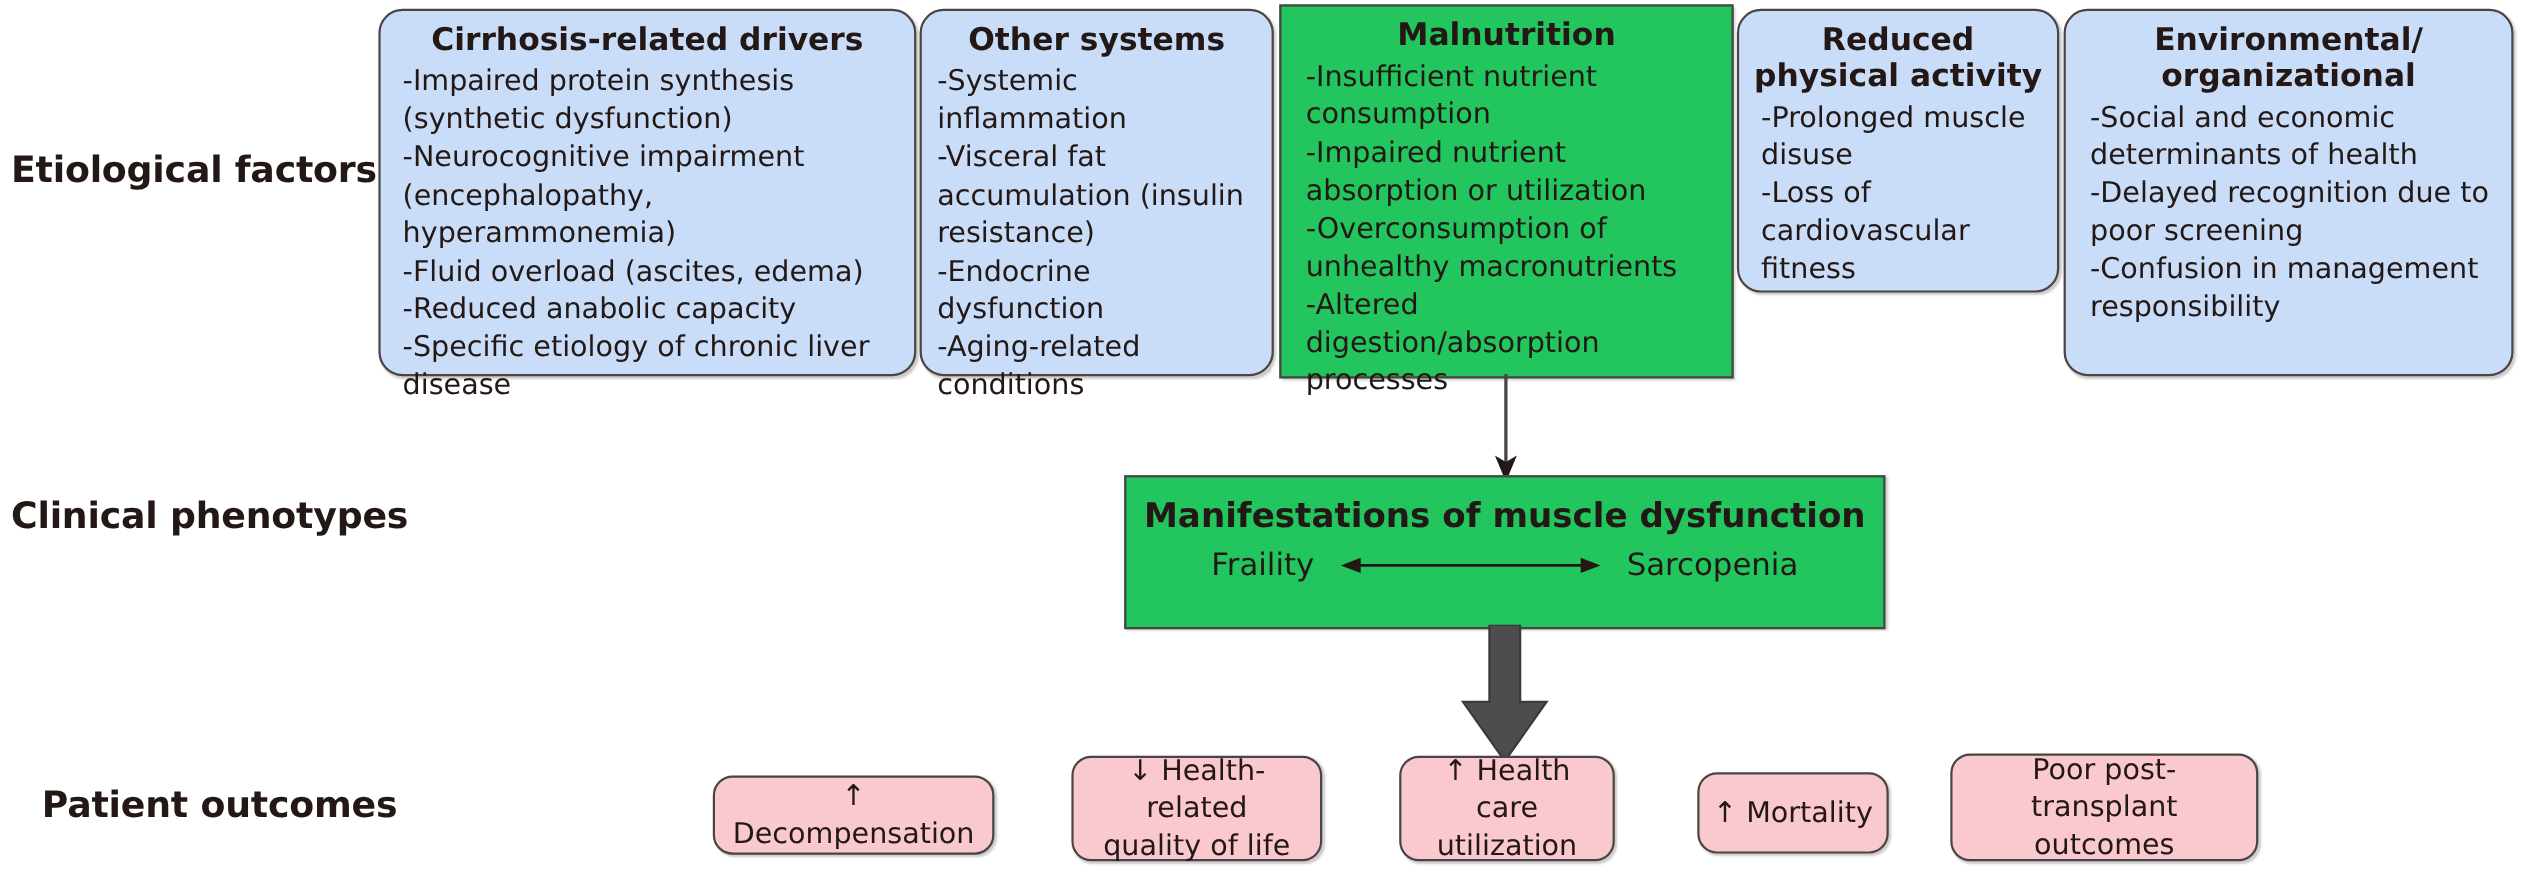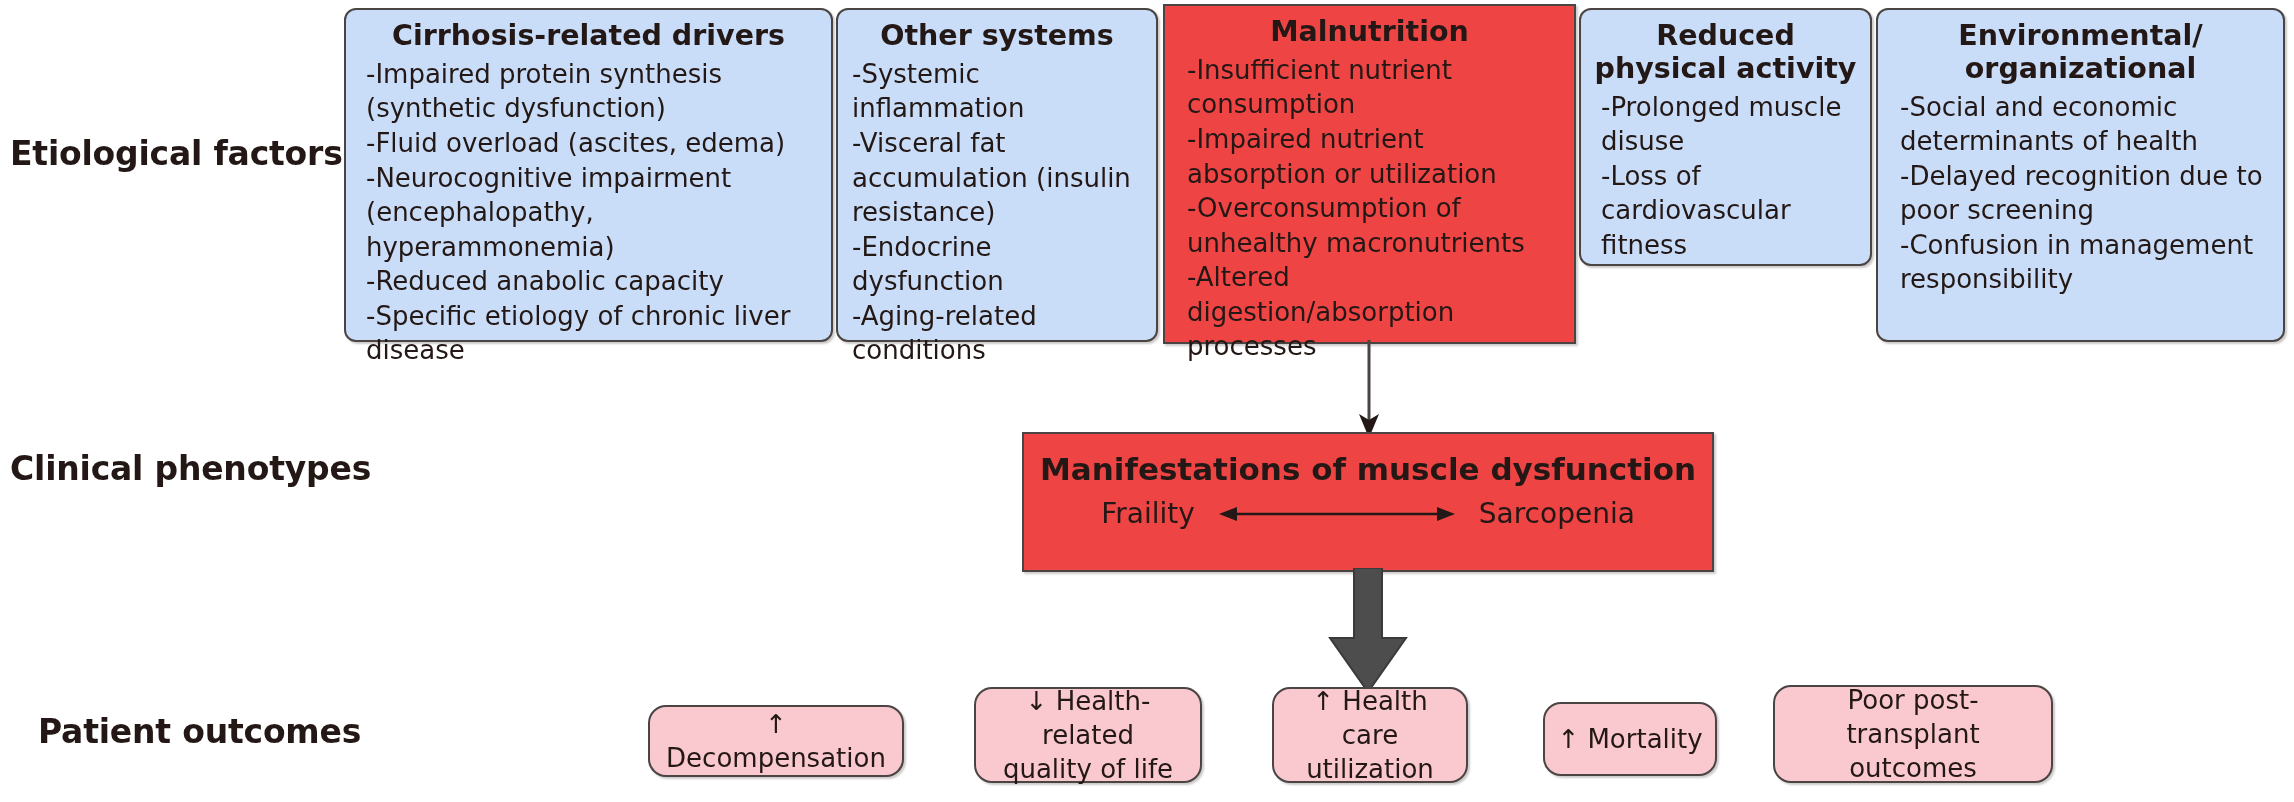--- a/index.html
+++ b/index.html
@@ -29,22 +29,22 @@
     white-space: nowrap;
   }
 
   
   .box {
     position: absolute;
     box-sizing: border-box;
     border: 2px solid #4a4443;
     box-shadow: 2px 2px 2px rgba(90,80,80,0.30);
   }
-  .box.blue   { background: #c9ddf8; border-radius: 12px; }
-  .box.orange { background: #ef4444; border-radius: 0; }
+  .box.blue   { background: #c9ddf8; border-radius: 22px; }
+  .box.orange { background: #22c55e; border-radius: 0; }
   .box.pink   { background: #fac9cf; border-radius: 18px; }
 
   .box-title {
     font-weight: bold;
     font-size: 28.5px;
     text-align: center;
     line-height: 1.15;
     color: #231815;
     padding-top: 10px;
   }
@@ -143,22 +143,22 @@
 <div id="canvas">
 
   <div class="row-label" style="left:10px; top:134px;">Etiological factors</div>
   <div class="row-label" style="left:10px; top:449px;">Clinical phenotypes</div>
   <div class="row-label" style="left:38px; top:712px;">Patient outcomes</div>
 
   <div class="box blue" id="box-cirrhosis">
     <div class="box-title">Cirrhosis-related drivers</div>
     <div class="box-list">
       <div>-Impaired protein synthesis (synthetic dysfunction)</div>
+      <div>-Neurocognitive impairment (encephalopathy, hyperammonemia)</div>
       <div>-Fluid overload (ascites, edema)</div>
-      <div>-Neurocognitive impairment (encephalopathy, hyperammonemia)</div>
       <div>-Reduced anabolic capacity</div>
       <div>-Specific etiology of chronic liver disease</div>
     </div>
   </div>
 
   <div class="box blue" id="box-other">
     <div class="box-title">Other systems</div>
     <div class="box-list">
       <div>-Systemic inflammation</div>
       <div>-Visceral fat accumulation (insulin resistance)</div>

